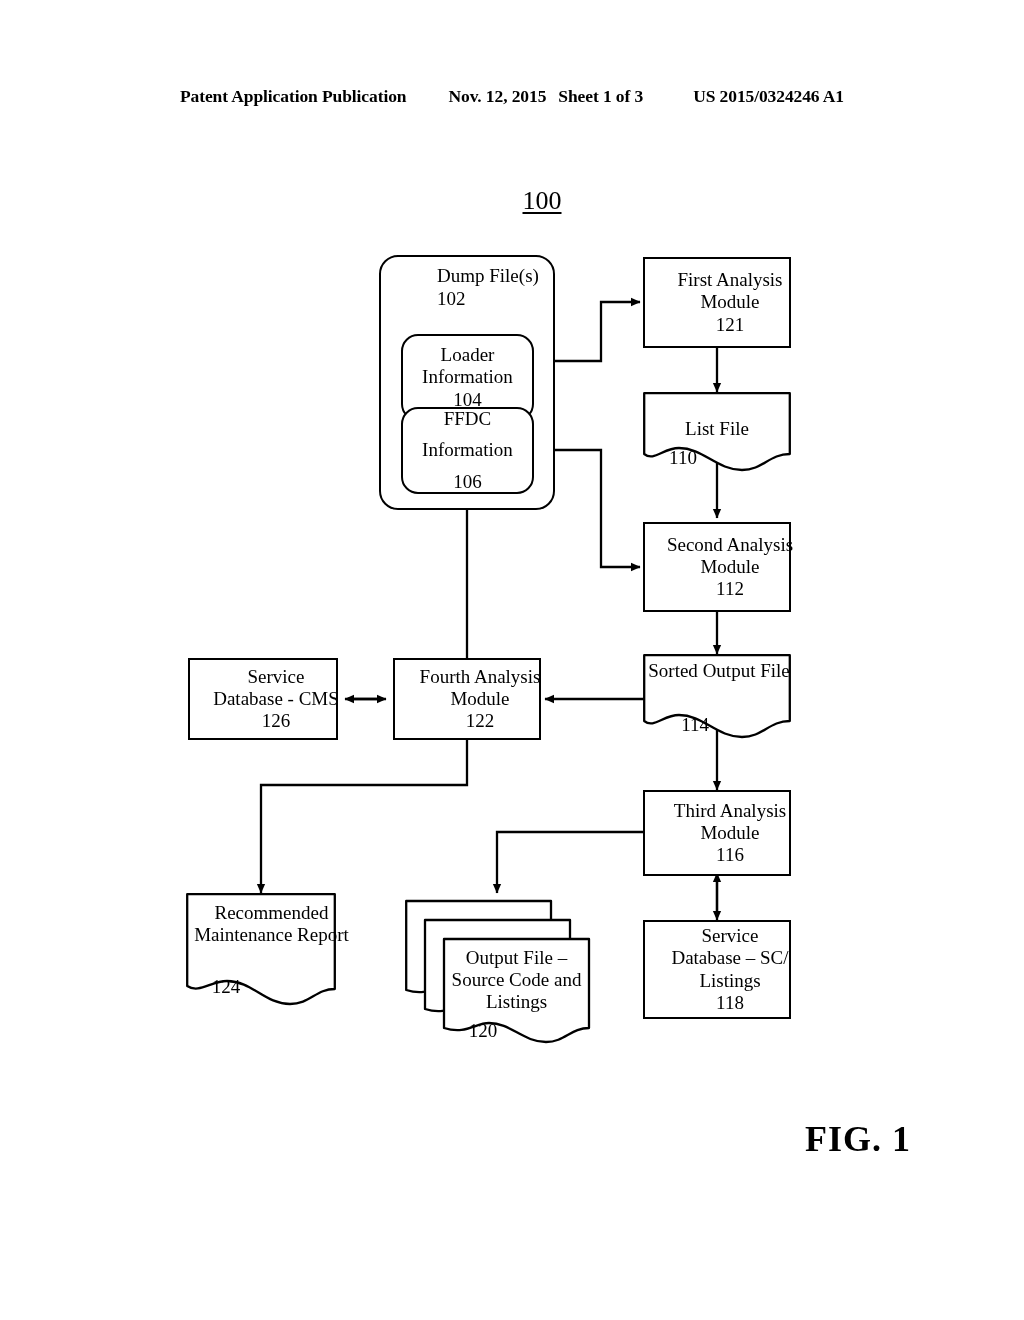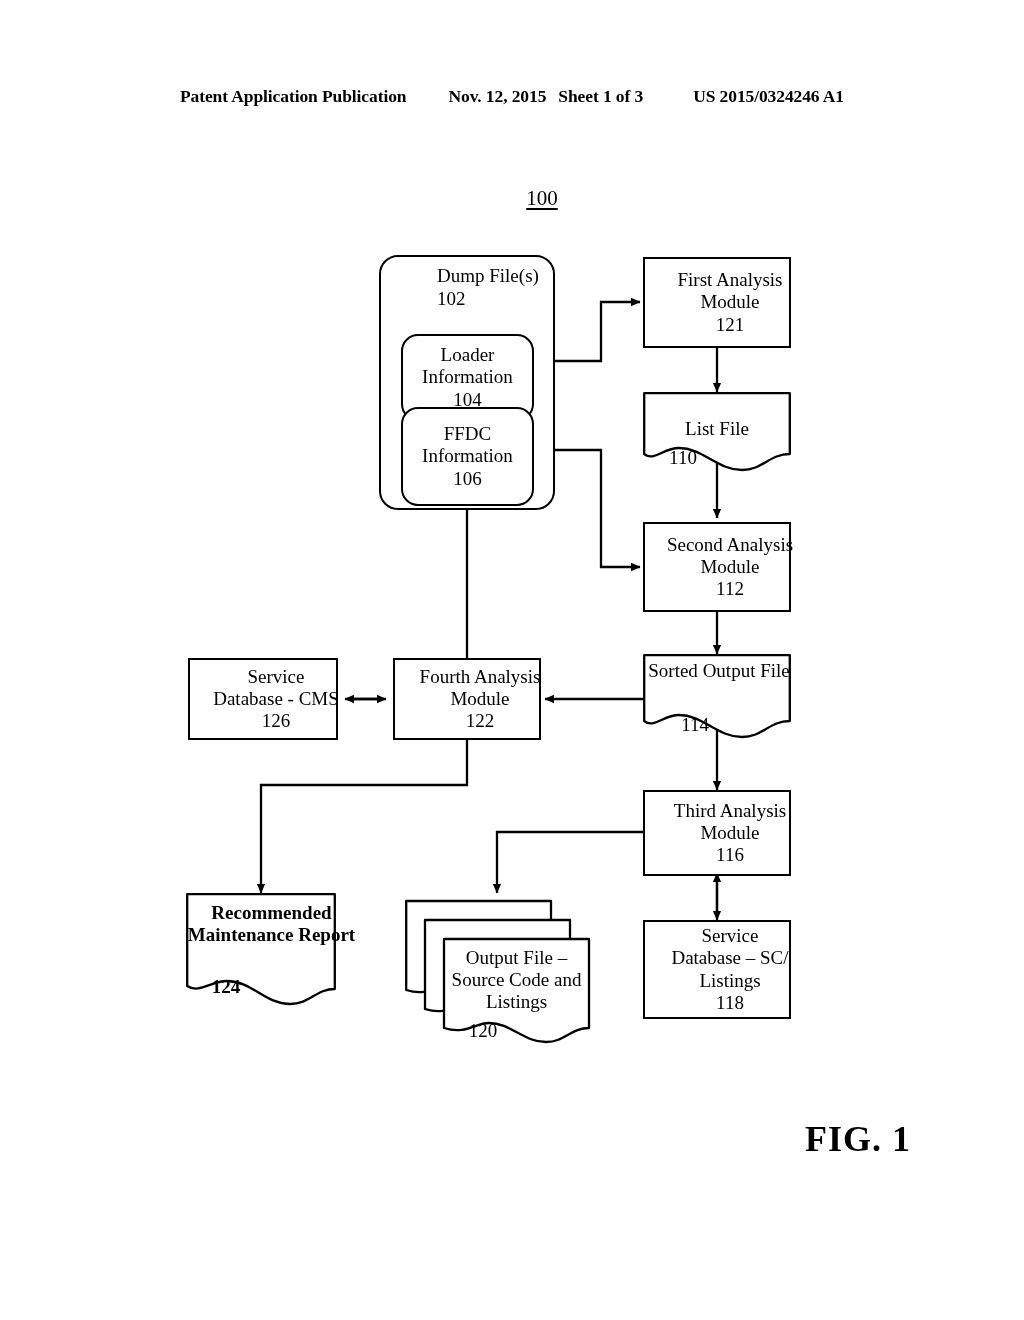--- a/index.html
+++ b/index.html
@@ -51,21 +51,21 @@
     height: 1320px;
     pointer-events: none;
   }
 
   .fig-ref {
     position: absolute;
     left: 496px;
     top: 186px;
     width: 92px;
     text-align: center;
-    font-size: 21px;
+    font-size: 26px;
     text-decoration: underline;
     text-underline-offset: 3px;
   }
 
   
   .node {
     position: absolute;
     box-sizing: border-box;
     display: flex;
     flex-direction: column;
@@ -194,21 +194,21 @@
       <span class="ln">102</span>
     </div>
   </div>
 
   <div class="node round" style="left:401px; top:318px; width:133px; height:87px;margin-top:16px;">
     <span class="ln">Loader</span>
     <span class="ln">Information</span>
     <span class="ln">104</span>
   </div>
 
-  <div class="node round" style="left:401px; top:407px; width:133px; height:99px;">
+  <div class="node round" style="left:401px; top:407px; width:133px; height:87px;gap:9px;">
     <span class="ln">FFDC</span>
     <span class="ln">Information</span>
     <span class="ln">106</span>
   </div>
 
   <div class="node box" style="left:643px; top:257px; width:148px; height:91px;">
     <span class="ln">First Analysis</span>
     <span class="ln">Module</span>
     <span class="ln">121</span>
   </div>
@@ -276,21 +276,21 @@
     <span class="ln">Module</span>
     <span class="ln">122</span>
   </div>
 
   <div class="node box" style="left:188px; top:658px; width:150px; height:82px;">
     <span class="ln">Service</span>
     <span class="ln">Database - CMS</span>
     <span class="ln">126</span>
   </div>
 
-  <div class="doc" style="left:186px; top:893px; width:171px; height:120px;font-weight:bold;">
+  <div class="doc" style="left:186px; top:893px; width:171px; height:120px;">
     <svg width="150" height="120" viewBox="0 0 150 120">
       <path d="M1.2,1.2 L148.8,1.2 L148.8,96 C130,96 124,111 104,111 C79,111 66,88 41,88 C25,88 13,101 1.2,93 Z" fill="#fff" stroke="#000" stroke-width="2.3" stroke-linejoin="round"></path>
     </svg>
     <div class="doc-text" style="top:9px;">
       <span class="ln">Recommended</span>
       <span class="ln">Maintenance</span>
       <span class="ln">Report</span>
     </div>
     <div class="doc-num" style="left:14px; top:83px; width:52px;">124</div>
   </div>

